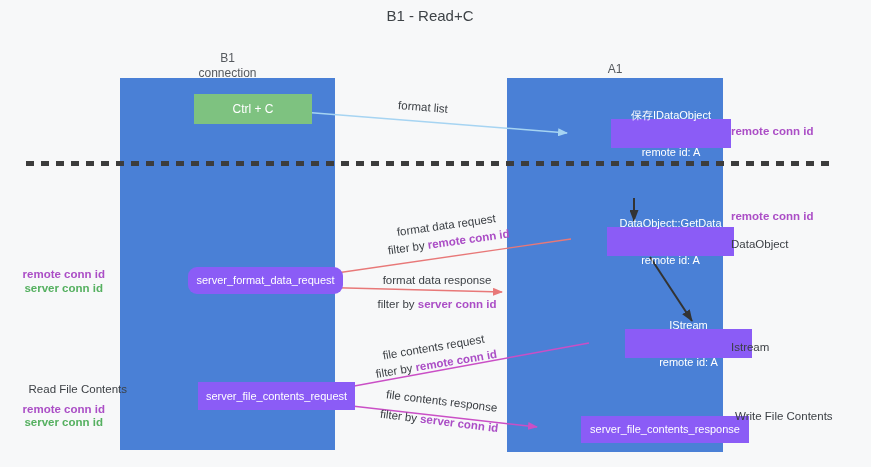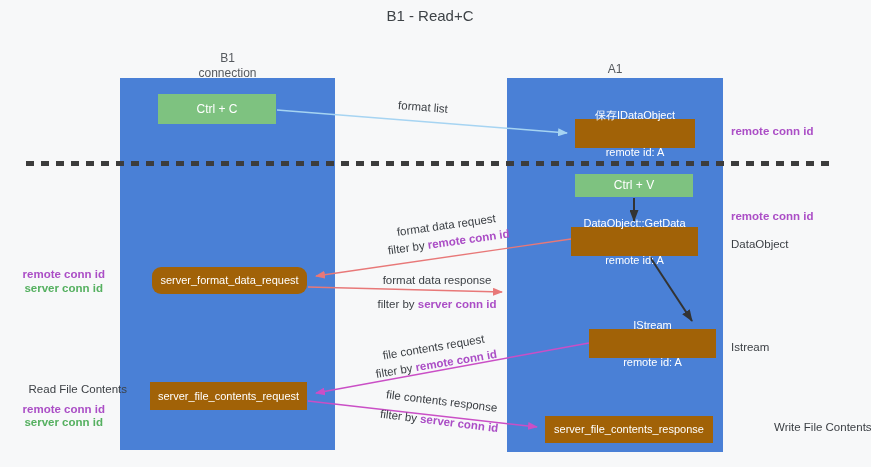--- a/index.html
+++ b/index.html
@@ -15,23 +15,23 @@
     font-size:15px;line-height:20px;color:#3e4347;
   }
   .lane-header{
     font-size:12px;line-height:15px;text-align:center;color:#55595e;
   }
   .lane{
     background:#4a80d6;
   }
   .node{
     display:flex;flex-direction:column;justify-content:center;
-    color:#ffffff;text-align:center;font-size:11px;line-height:13px;
+    color:#ffffff;text-align:center;font-size:11px;line-height:13px;margin-left:36px;
   }
-  .node.orange{background:#a16207;gap:24px;}
+  .node.orange{background:#8b5cf6;gap:24px;}
   .node.green{background:#7ec280;font-size:12px;}
   .dashline{
     background:repeating-linear-gradient(90deg,#3c3c3c 0 8px,transparent 8px 15px);
   }
   .edge-label{
     font-size:11.5px;line-height:14px;text-align:center;color:#3b3f44;
     transform-origin:center center;
   }
   .edge-label .hl-purple{color:#ab4ec6;font-weight:bold;}
   .side-label{font-size:11.5px;line-height:14px;white-space:nowrap;}
@@ -90,40 +90,37 @@
 
   <div class="abs node green" style="left:158px;top:94px;width:118px;height:30px;">
     <div>Ctrl + C</div>
   </div>
 
   <div class="abs node orange" style="left:575px;top:119px;width:120px;height:29px;">
     <div>保存IDataObject</div>
     <div>remote id: A</div>
   </div>
 
-  <div class="abs node green" style="left:575px;top:174px;width:118px;height:23px;">
-    <div>Ctrl + V</div>
-  </div>
 
   <div class="abs node orange" style="left:571px;top:227px;width:127px;height:29px;">
     <div>DataObject::GetData</div>
     <div>remote id: A</div>
   </div>
 
   <div class="abs node orange" style="left:152px;top:267px;width:155px;height:27px;border-radius:9px;">
     <div>server_format_data_request</div>
   </div>
 
 
   <div class="abs node orange" style="left:589px;top:329px;width:127px;height:29px;">
     <div>IStream</div>
     <div>remote id: A</div>
   </div>
 
-  <div class="abs node orange" style="left:150px;top:382px;width:157px;height:28px;">
+  <div class="abs node orange" style="left:162px;top:382px;width:157px;height:28px;">
     <div>server_file_contents_request</div>
   </div>
 
   <div class="abs node orange" style="left:545px;top:416px;width:168px;height:27px;">
     <div>server_file_contents_response</div>
   </div>
 
   <div class="abs edge-label" style="left:378px;top:100px;width:90px;transform:rotate(4.5deg);">
     <div>format list</div>
   </div>
@@ -145,21 +142,21 @@
 
   <div class="abs edge-label" style="left:348px;top:394px;width:185px;transform:rotate(7deg);">
     <div>file contents response</div>
     <div style="margin-top:6px;"><span>filter by </span><span class="hl-purple">server conn id</span></div>
   </div>
 
   <div class="abs side-label purple" style="left:731px;top:124px;">remote conn id</div>
   <div class="abs side-label purple" style="left:731px;top:209px;">remote conn id</div>
   <div class="abs side-label plain" style="left:731px;top:237px;">DataObject</div>
   <div class="abs side-label plain" style="left:731px;top:340px;">Istream</div>
-  <div class="abs side-label plain" style="left:735px;top:420px;margin-left:39px;">Write File Contents</div>
+  <div class="abs side-label plain" style="left:735px;top:409px;">Write File Contents</div>
 
   <div class="abs side-label purple left-col" style="left:0;top:267px;width:105px;">remote conn id</div>
   <div class="abs side-label green left-col" style="left:0;top:281px;width:103px;">server conn id</div>
   <div class="abs side-label plain left-col" style="left:13px;top:382px;width:114px;">Read File Contents</div>
   <div class="abs side-label purple left-col" style="left:0;top:402px;width:105px;">remote conn id</div>
   <div class="abs side-label green left-col" style="left:0;top:415px;width:103px;">server conn id</div>
 
 </div>
 
 </body></html>

